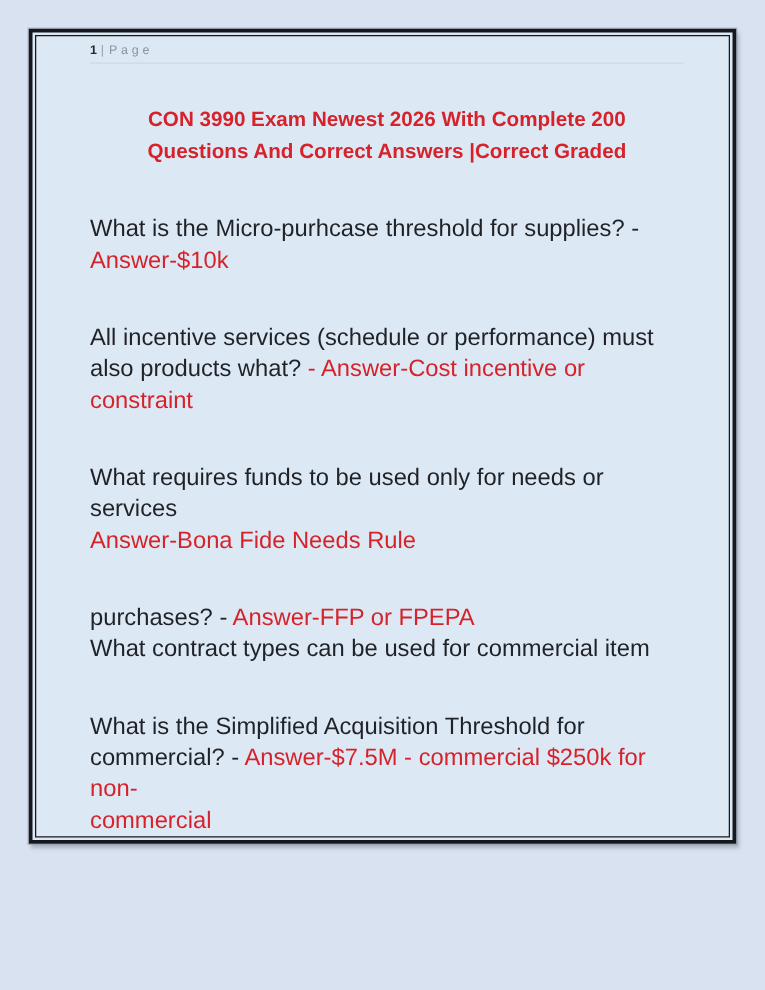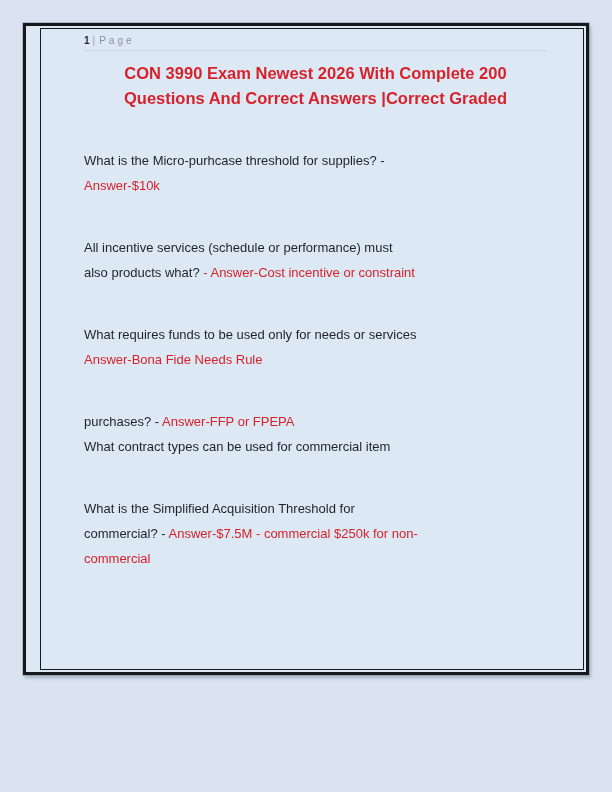--- a/index.html
+++ b/index.html
@@ -19,21 +19,20 @@
   .page {
     position: absolute;
     left: 23px;
     top: 23px;
     width: 566px;
     height: 652px;
     box-sizing: border-box;
     border: 3px solid #17181b;
     background: var(--page-bg);
     box-shadow: 0 0 0 1px rgba(130,140,155,0.45), 2px 3px 3px rgba(110,120,140,0.45);
-    padding-left: 12px;
   }
   .page-inner {
     box-sizing: border-box;
     margin: 2px;
     height: calc(100% - 4px);
     border: 1px solid #17181b;
     padding: 5px 36px 0 43px;
     background: var(--page-bg);
   }
   .header {
@@ -49,33 +48,33 @@
   }
   .header .sep {
     margin: 0 4px 0 3px;
     color: #9aa0a8;
   }
   .header .pagelabel {
     letter-spacing: 3px;
     color: #8d939b;
   }
   .doc-title {
-    margin-top: 10px;
+    margin-top: 33px;
     text-align: center;
     color: var(--red);
     font-weight: bold;
     font-size: 16.5px;
     line-height: 25px;
   }
   .qa-list {
     margin-top: 37px;
   }
   .para {
     margin: 0 0 37px 0;
-    font-size: 13px;
+    font-size: 19px;
     line-height: 25px;
     color: var(--dark);
   }
   .line {
     white-space: pre-wrap;
   }
   .line .dark { color: var(--dark); }
   .line .red  { color: var(--red); }
 </style>
 </head>

